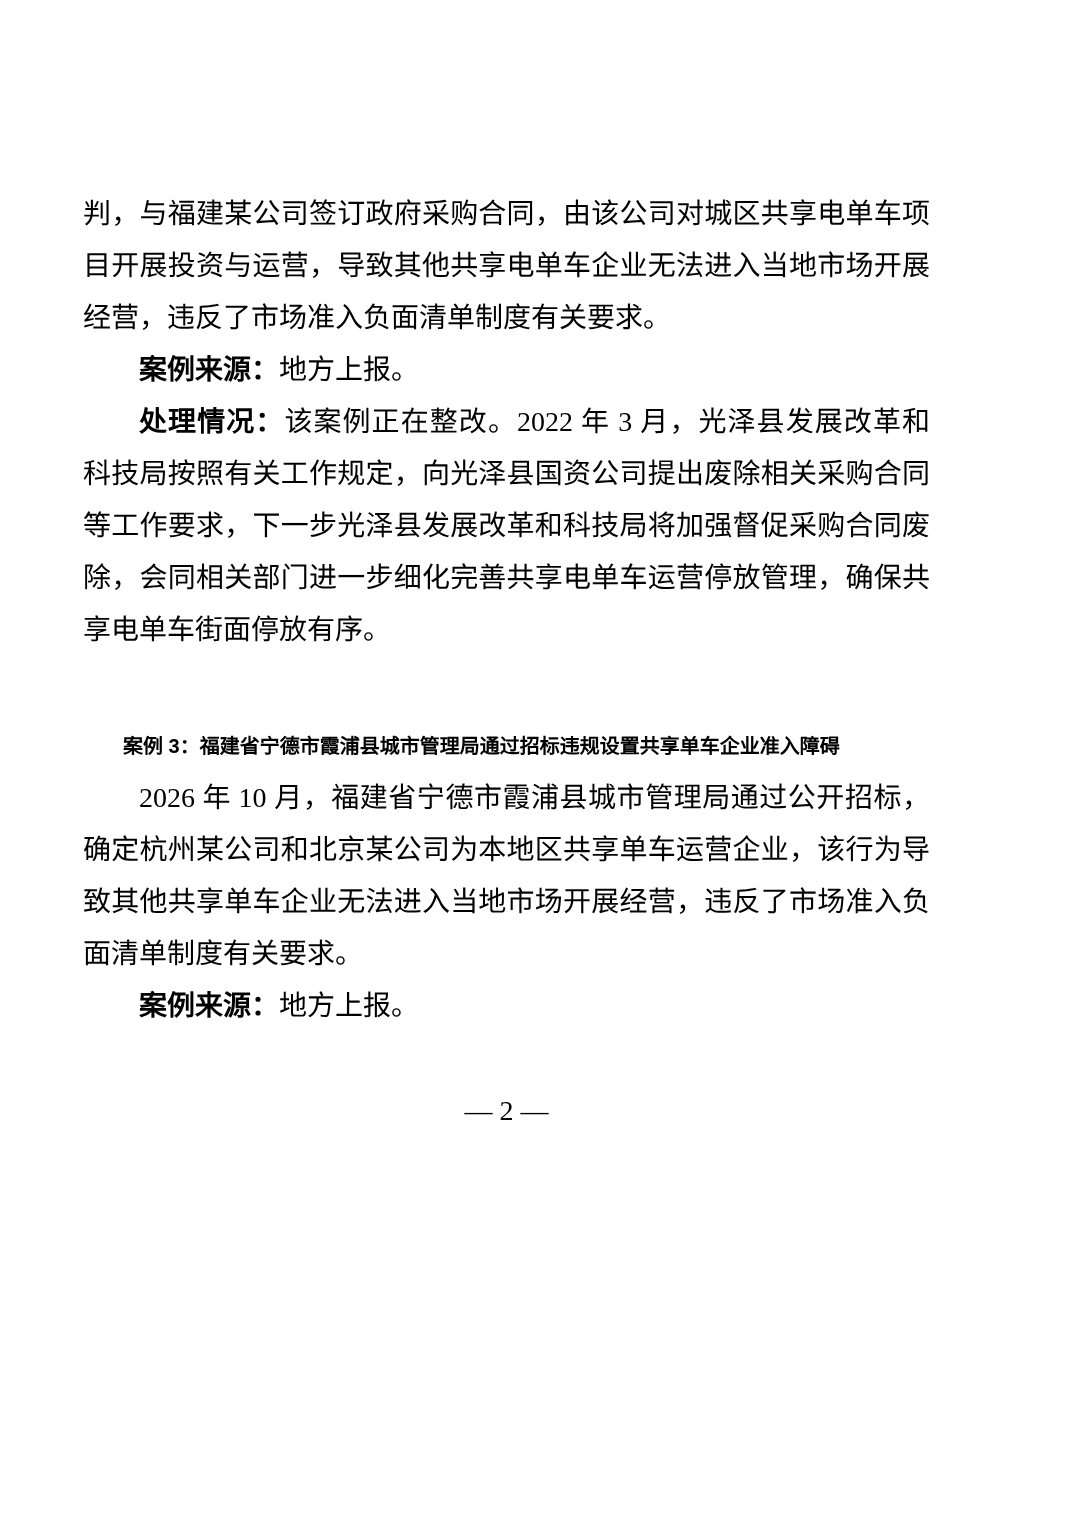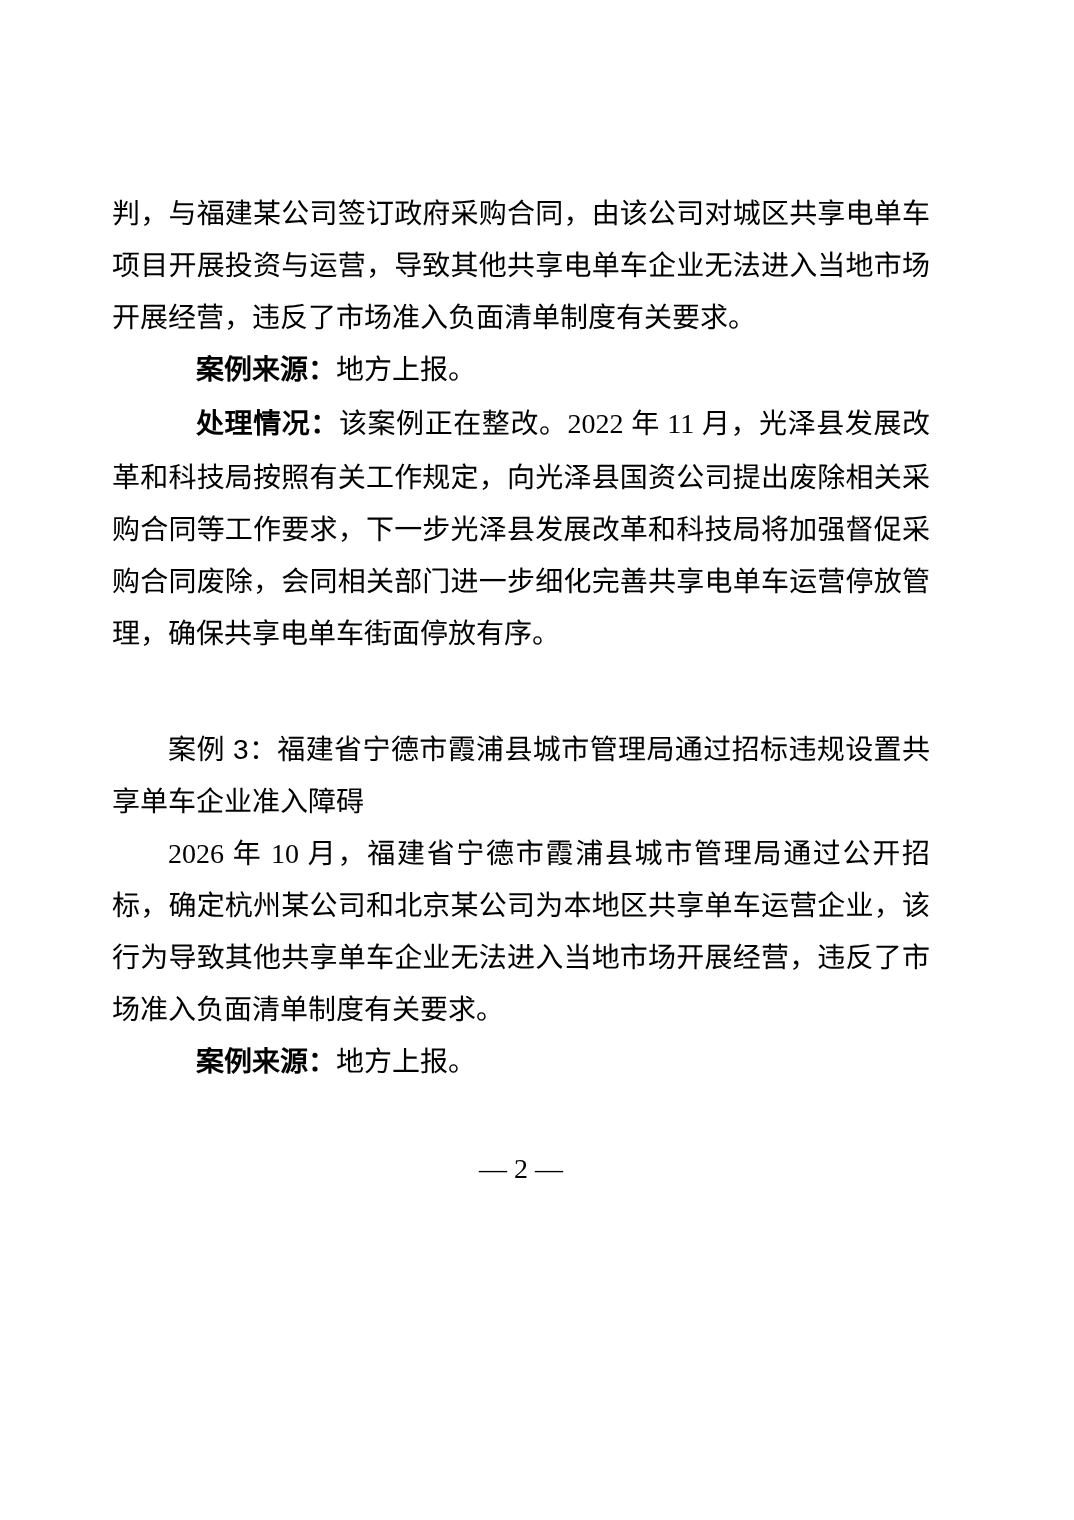--- a/index.html
+++ b/index.html
@@ -2,43 +2,42 @@
 <html lang="zh-CN"><head>
 <meta charset="utf-8">
 <style>
   html, body { margin: 0; padding: 0; background: #ffffff; }
   .page {
     position: relative;
     width: 1074px;
     height: 1240px;
     background: #ffffff;
     box-sizing: border-box;
-    padding: 188px 144px 0 112px;
+    padding: 188px 144px 0 83px;
     color: #000000;
     font-family: "Liberation Serif", "DejaVu Serif", serif;
     font-size: 28px;
     line-height: 52px;
     overflow: hidden;
   }
   .para {
     margin: 0;
     text-align: justify;
     text-justify: inter-ideograph;
   }
   .indent { text-indent: 2em; }
   .label {
-    font-family: Liberation Mono, monospace;
+    font-family: Liberation Sans, sans-serif;
     font-weight: bold;
-    margin-left: 28px;
   }
   .case-heading {
     margin: 64px 0 0 0;
-    font-size: 28px;
+    font-size: 20px;
     line-height: 52px;
-    font-weight: normal;
+    font-weight: bold;
     font-family: "Liberation Sans", "DejaVu Sans", sans-serif;
     text-indent: 2em;
     text-align: justify;
     text-justify: inter-ideograph;
   }
   .page-footer {
     margin-top: 53px;
     text-align: center;
     text-indent: 0;
     font-family: "Liberation Serif", "DejaVu Serif", serif;
@@ -51,21 +50,21 @@
 
 <main class="page">
 
   <p class="para">判，与福建某公司签订政府采购合同，由该公司对城区共享电单车项目开展投资与运营，导致其他共享电单车企业无法进入当地市场开展经营，违反了市场准入负面清单制度有关要求。</p>
 
   <p class="para indent">
     <span class="label">案例来源：</span><span>地方上报。</span>
   </p>
 
   <p class="para indent">
-    <span class="label">处理情况：</span><span>该案例正在整改。2022 年 11 月，光泽县发展改革和科技局按照有关工作规定，向光泽县国资公司提出废除相关采购合同等工作要求，下一步光泽县发展改革和科技局将加强督促采购合同废除，会同相关部门进一步细化完善共享电单车运营停放管理，确保共享电单车街面停放有序。</span>
+    <span class="label">处理情况：</span><span>该案例正在整改。2022 年 3 月，光泽县发展改革和科技局按照有关工作规定，向光泽县国资公司提出废除相关采购合同等工作要求，下一步光泽县发展改革和科技局将加强督促采购合同废除，会同相关部门进一步细化完善共享电单车运营停放管理，确保共享电单车街面停放有序。</span>
   </p>
 
   <h2 class="case-heading">案例 3：福建省宁德市霞浦县城市管理局通过招标违规设置共享单车企业准入障碍</h2>
 
   <p class="para indent">2026 年 10 月，福建省宁德市霞浦县城市管理局通过公开招标，确定杭州某公司和北京某公司为本地区共享单车运营企业，该行为导致其他共享单车企业无法进入当地市场开展经营，违反了市场准入负面清单制度有关要求。</p>
 
   <p class="para indent">
     <span class="label">案例来源：</span><span>地方上报。</span>
   </p>
 

